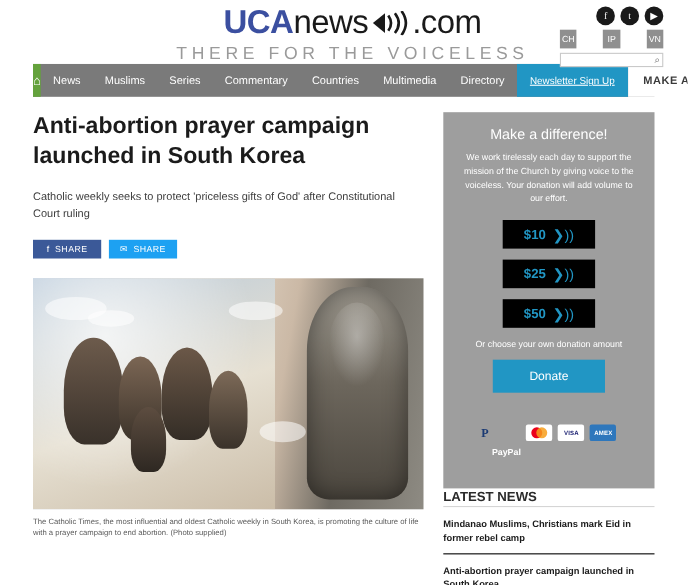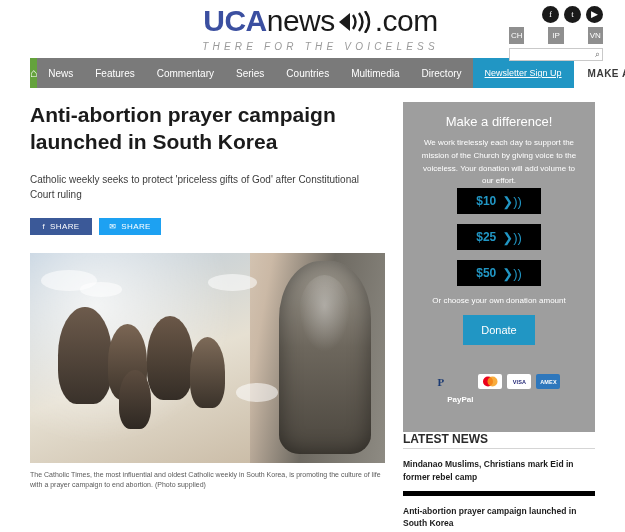--- a/index.html
+++ b/index.html
@@ -32,25 +32,24 @@
   .logo-uca { color: #3b4fa0; font-weight: bold; }
   .logo-news { color: #1a1a1a; font-weight: normal; }
   .logo-waves {
     display: inline-block;
     vertical-align: -2px;
     margin: 0 2px;
   }
   .logo-com { color: #1a1a1a; }
   .logo-tag {
     margin-top: 3px;
-    font-size: 10px;
+    font-size: 16px;
     letter-spacing: 4.2px;
     color: #9a9a9a;
     text-transform: uppercase;
-    font-style: italic;
   }
 
   .social {
     position: absolute;
     right: 22px;
     top: 6px;
     width: 94px;
   }
   .social-row { display: flex; gap: 5px; justify-content: flex-end; }
   .s-circle {
@@ -212,33 +211,33 @@
   }
   .donate-title {
     font-size: 13px;
     margin-bottom: 8px;
     color: #fff;
   }
   .donate-body {
     font-size: 8px;
     line-height: 1.6;
     color: #fff;
-    margin-bottom: 0;
+    margin-bottom: 12px;
   }
   .amt-btn {
     width: 84px; height: 26px; margin: 0 auto 10px auto;
     background: #000000;
     display: flex; align-items: center; justify-content: center; gap: 6px;
     color: #2196c4;
   }
   .amt-val { font-size: 12px; font-weight: bold; color: #2196c4; }
   .amt-wave { color: #2196c4; font-size: 13px; }
   .or-text { font-size: 8px; color: #fff; margin: 4px 0 10px 0; }
   .donate-cta {
-    width: 72px; height: 30px; margin: 0 auto;
+    width: 102px; height: 30px; margin: 0 auto;
     background: #2196c4; color: #fff;
     display: flex; align-items: center; justify-content: center;
     font-size: 11px;
   }
   .pay-row {
     display: flex; align-items: center; justify-content: center;
     gap: 5px; margin-top: 14px;
   }
   .pay-paypal {
     display:flex; align-items:center; gap:3px;
@@ -257,21 +256,21 @@
   .card.amex { background:#2e77bc; color:#fff; }
 
   .latest-head {
     margin-top: 0;
     font-size: 12px;
     font-weight: bold;
     color: #2b2b2b;
     border-bottom: 1px solid #d5d5d5;
     padding-bottom: 2px;
   }
-  .news-item { padding: 9px 0 8px 0; border-bottom: 5px solid #000000; }
+  .news-item { padding: 9px 0 8px 0; border-bottom: 1px solid #000000; }
   .news-title {
     font-size: 8.5px; font-weight: bold; color: #1c1c1c; line-height: 1.45;
   }
   .news-sub {
     font-size: 7.5px; color: #5a5a5a; line-height: 1.5; margin-top: 3px;
   }
 </style>
 </head>
 <body>
 
@@ -305,23 +304,23 @@
       </div>
       <div class="search-box">
         <span class="mag">⌕</span>
       </div>
     </div>
   </div>
 
   <div class="nav">
     <div class="nav-home">⌂</div>
     <div class="nav-item">News</div>
-    <div class="nav-item">Features</div>
+    <div class="nav-item">Muslims</div>
+    <div class="nav-item">Series</div>
     <div class="nav-item">Commentary</div>
-    <div class="nav-item">Series</div>
     <div class="nav-item">Countries</div>
     <div class="nav-item">Multimedia</div>
     <div class="nav-item">Directory</div>
     <div class="nav-spacer"></div>
     <div class="nav-newsletter">Newsletter Sign Up</div>
     <div class="nav-donation">
       <span class="don-make">MAKE A</span>
 
     </div>
   </div>

